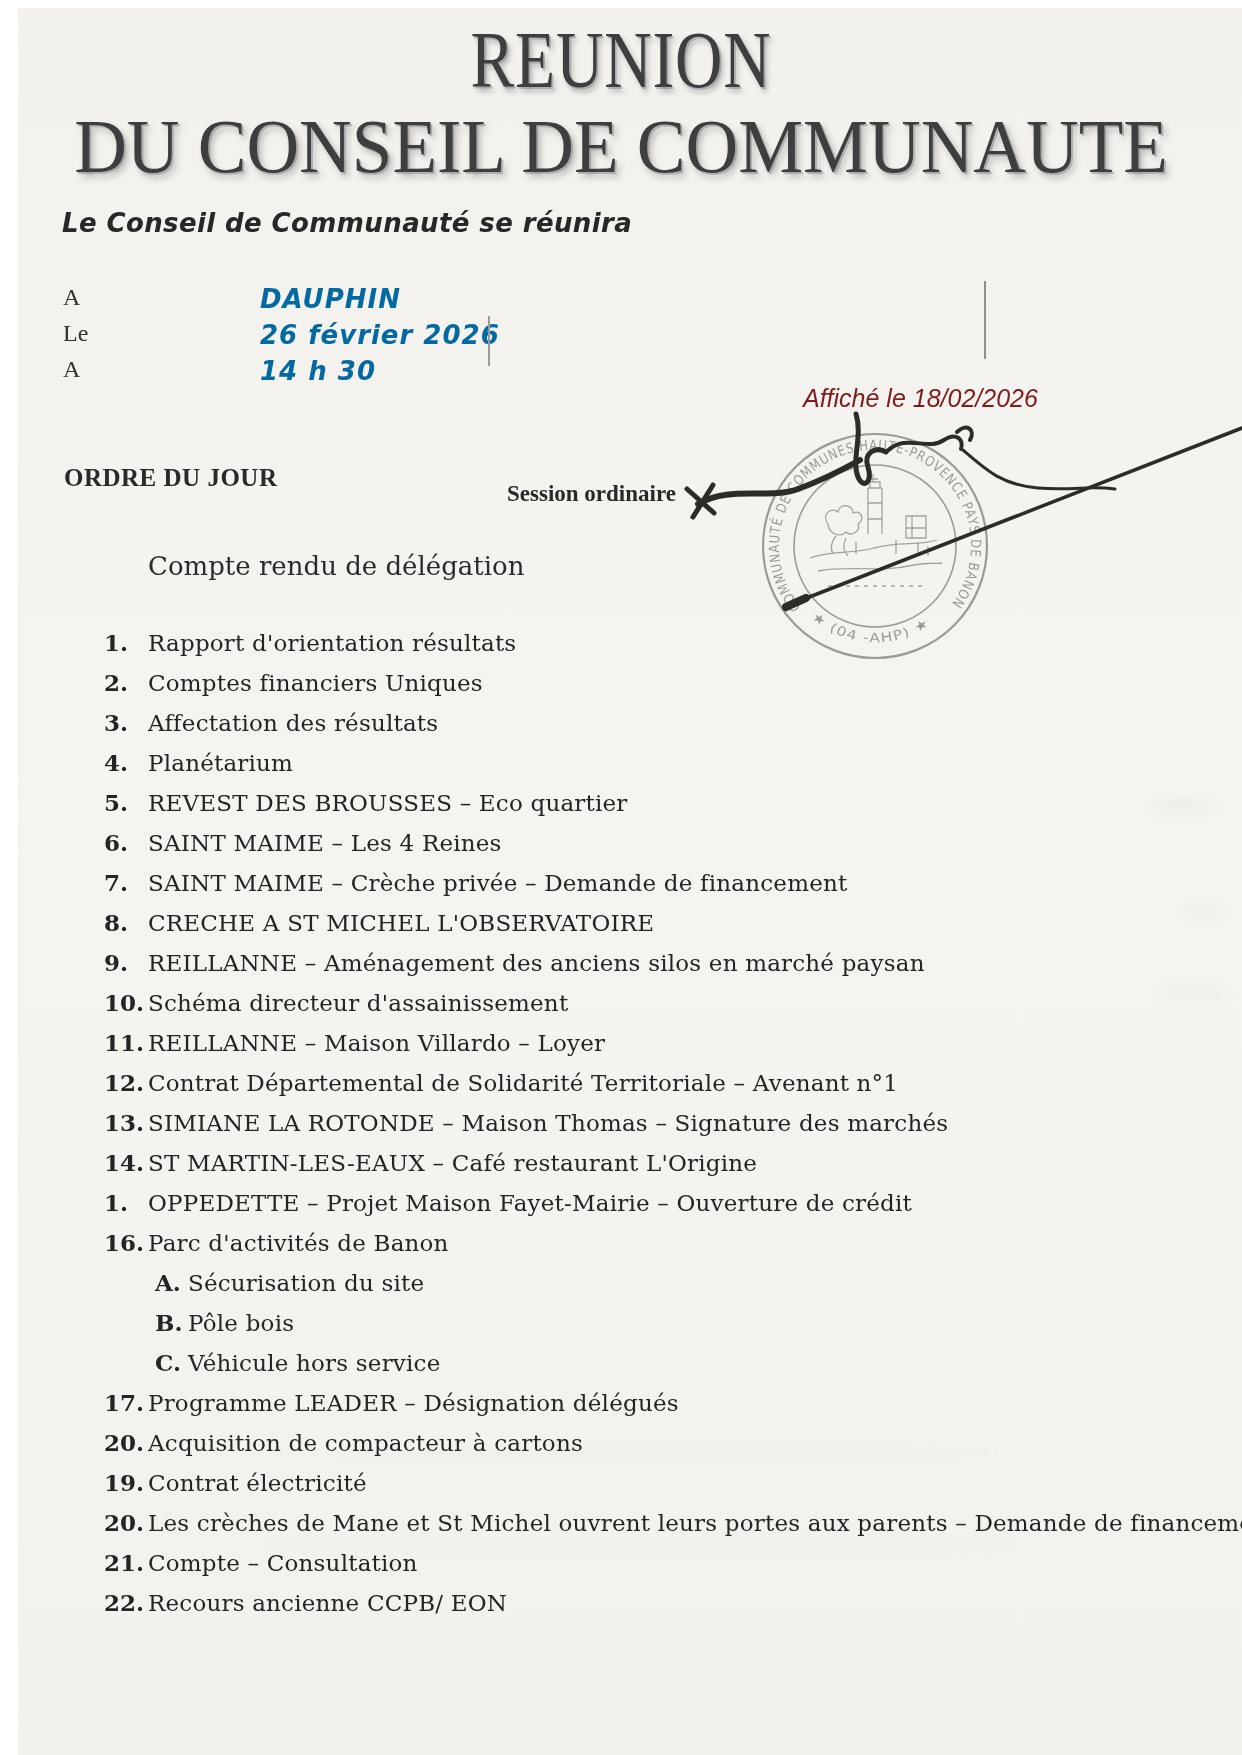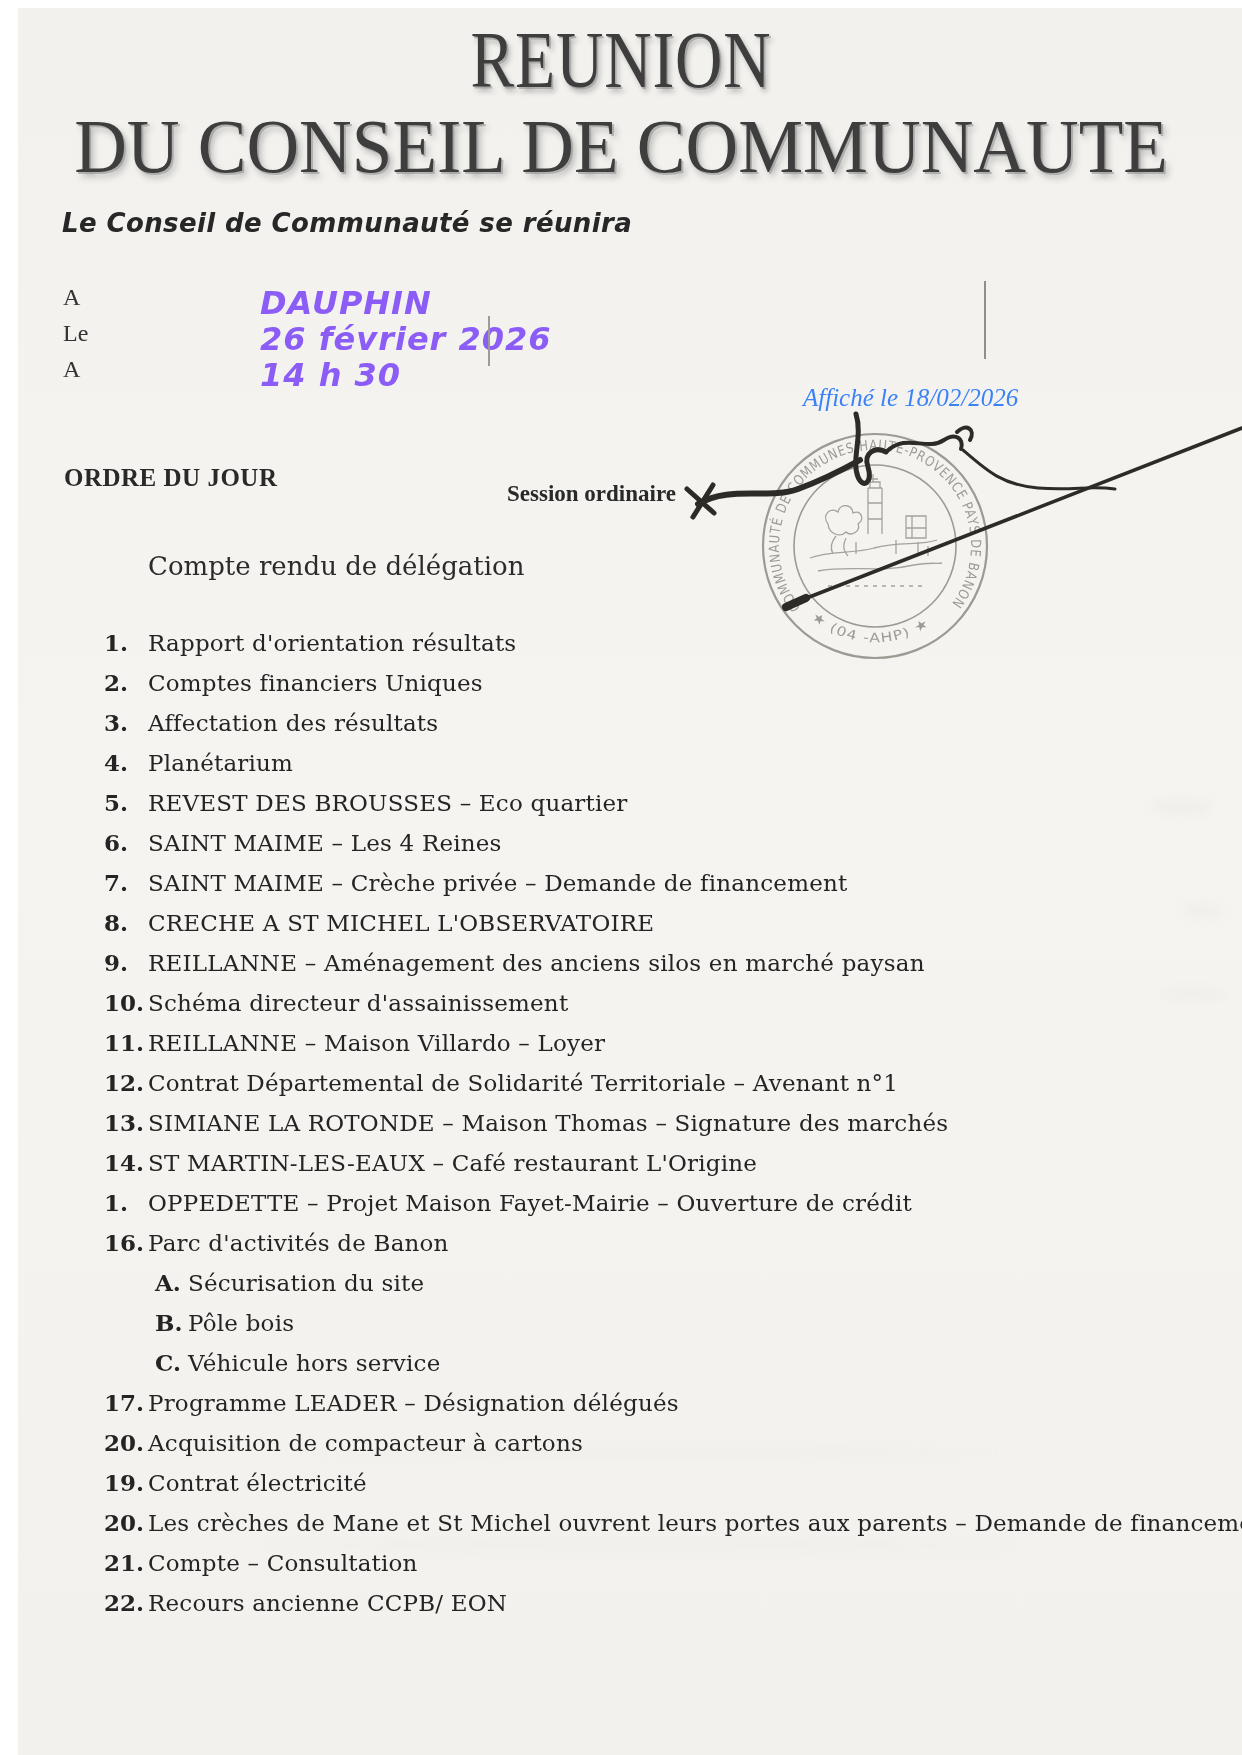--- a/index.html
+++ b/index.html
@@ -14,26 +14,26 @@
          white-space:nowrap;line-height:1;}
   #title1{top:20px;font-size:80px;letter-spacing:1px;transform:scaleX(.82);}
   #title2{top:108px;font-size:76px;transform:scaleX(.96);}
   
   .intro{position:absolute;left:62px;top:208px;font-family:"DejaVu Sans",sans-serif;
          font-style:italic;font-weight:700;font-size:26px;color:#272727;letter-spacing:.4px;}
   .meeting{position:absolute;left:63px;top:284px;}
   .m-row{display:flex;height:36px;align-items:flex-start;}
   .m-label{width:197px;font-family:"Liberation Serif",serif;font-size:24px;color:#333;flex:none;}
   .m-value{font-family:"DejaVu Sans",sans-serif;font-weight:700;font-style:italic;
-           font-size:32px;color:#8b5cf6;letter-spacing:1px;white-space:nowrap;}
+           font-size:26px;color:#0369a1;letter-spacing:1px;white-space:nowrap;}
   .vline{position:absolute;width:2px;background:#9b9b9b;}
   #vline1{left:488px;top:316px;height:50px;}
   #vline2{left:984px;top:281px;height:78px;background:#8f8f8f;}
-  .posted{position:absolute;left:803px;top:384px;font-family:Liberation Serif, serif;
-          font-style:italic;font-size:25px;color:#3b82f6;white-space:nowrap;}
+  .posted{position:absolute;left:803px;top:384px;font-family:Liberation Sans, sans-serif;
+          font-style:italic;font-size:25px;color:#7f1d1d;white-space:nowrap;}
   
   .agenda-head{position:absolute;left:64px;top:464px;font-family:"Liberation Serif",serif;
                font-weight:700;font-size:25px;letter-spacing:.5px;color:#292929;}
   .session{position:absolute;left:507px;top:466px;font-family:"Liberation Serif",serif;
            font-weight:700;font-size:23px;color:#292929;margin-top:15px;}
   .preamble{position:absolute;left:148px;top:551px;font-size:26px;color:#2b2b2b;}
   
   .agenda{position:absolute;left:104px;top:623px;width:1120px;}
   .a-row{display:flex;height:40px;line-height:40px;font-size:23px;color:#242424;
          align-items:baseline;}

